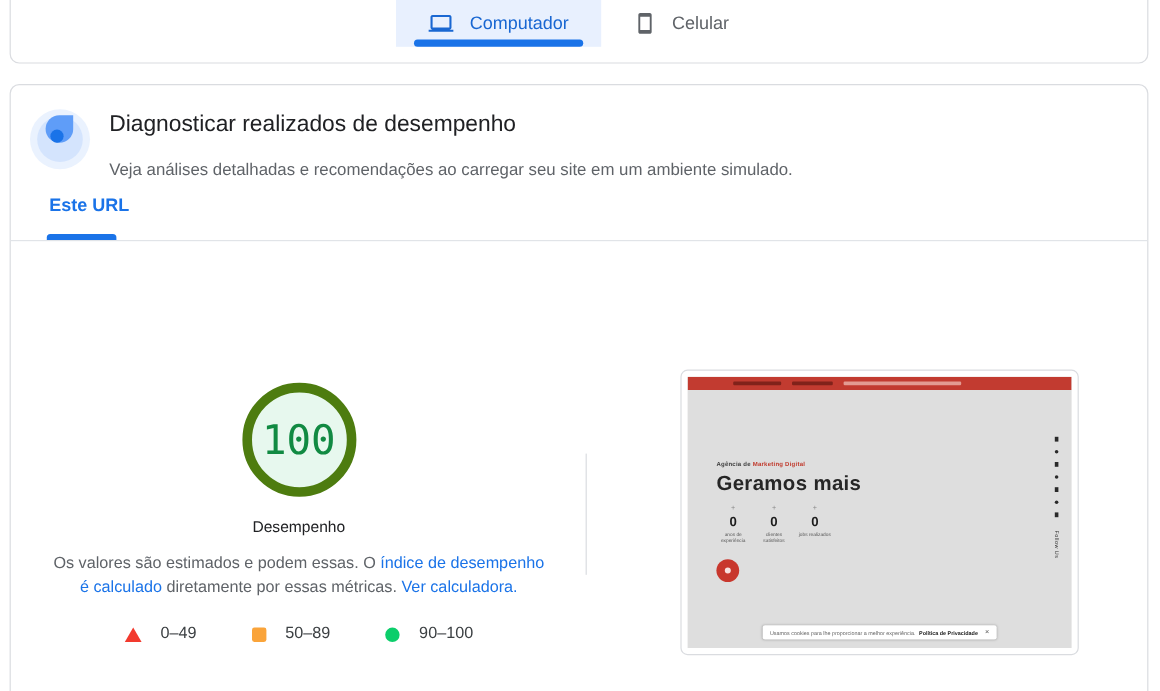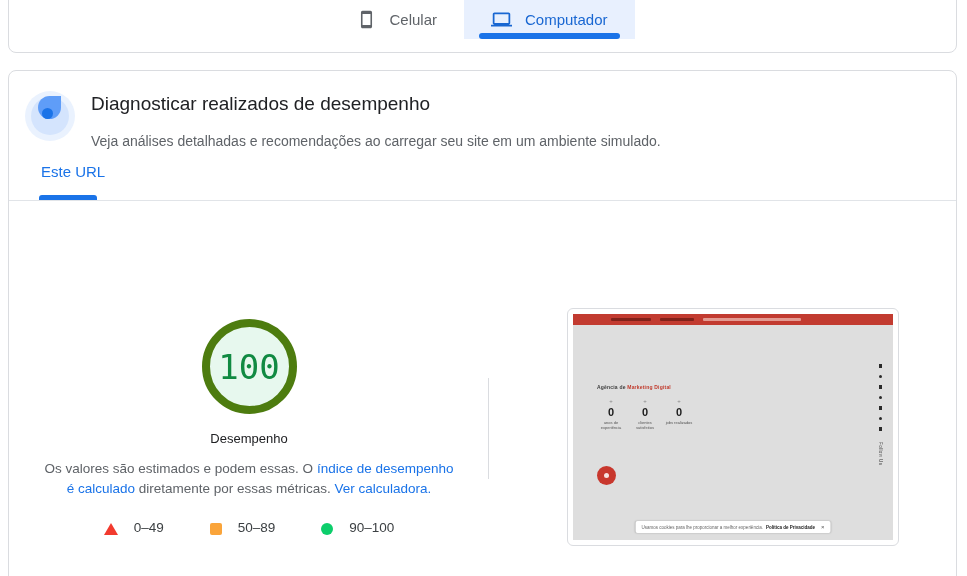--- a/index.html
+++ b/index.html
@@ -24,21 +24,21 @@
   .header { position:absolute; top:20px; left:16px; display:flex; gap:16px; align-items:flex-start; }
   .logo { width:50px; height:50px; position:relative; flex:0 0 50px; }
   .logo .c1 { position:absolute; inset:0; border-radius:50%; background:#eaf2fe; }
   .logo .c2 { position:absolute; left:6px; top:6px; width:38px; height:38px; border-radius:50%; background:#d4e4fd; }
   .logo .needle { position:absolute; left:13px; top:5px; width:23px; height:23px;
     background:#5f9df8; border-radius:50% 0 50% 50%; }
   .logo .dot { position:absolute; left:17px; top:17px; width:11px; height:11px; border-radius:50%; background:#1a73e8; }
   .hd-title { font-size:19px; color:#202124; margin-top:2px; }
   .hd-sub { font-size:14px; color:#5f6368; margin-top:18px; }
 
-  .url-tab { position:absolute; top:92px; left:32px; font-size:15px; font-weight:400; color:#1a73e8; cursor:pointer; }
+  .url-tab { position:absolute; top:92px; left:32px; font-size:15px; font-weight:700; color:#1a73e8; cursor:pointer; }
   .url-tab-ind { position:absolute; top:124px; left:30px; width:58px; height:5px; background:#1a73e8; border-radius:3px 3px 0 0; }
   .tabs-sep { position:absolute; top:129px; left:0; width:100%; border-top:1px solid #e1e4e8; }
 
   .url-row { position:absolute; top:133px; left:16px; right:16px; height:30px; background:#f6f7f8;
     border-radius:2px; display:flex; align-items:center; gap:12px; padding:0 12px; cursor:pointer; }
   .url-text { font-size:13.5px; color:#45494d; }
 
   
   .score-block { position:absolute; top:240px; left:0; width:480px; display:flex; flex-direction:column; align-items:center; }
   .gauge { width:95px; height:95px; border:8px solid #4d7c0f; border-radius:50%; background:#e7f8ee;
@@ -87,37 +87,37 @@
     border-radius:2px; box-shadow:0 0 2px rgba(0,0,0,.25); padding:3px 6px; white-space:nowrap;
     font-size:4.5px; color:#666; display:flex; align-items:center; gap:3px; }
   .cookie b { color:#1b1b1b; }
   .cookie .x { color:#555; font-size:6px; margin-left:3px; }
 </style>
 </head>
 <body>
 
 <div class="tabs-card">
   <div class="tabs-row">
-    <div class="dev-tab">
-      <span>
-        <svg width="19" height="19" viewBox="0 0 24 24" fill="#5f6368">
-            <path d="M17 1H7c-1.1 0-2 .9-2 2v18c0 1.1.9 2 2 2h10c1.1 0 2-.9 2-2V3c0-1.1-.9-2-2-2zm0 18H7V5h10v14z"></path>
-          </svg>
-      </span>
-      <span>Celular</span>
-    </div>
     <div class="dev-tab active">
       <span>
         <svg width="21" height="21" viewBox="0 0 24 24" fill="#1967d2">
             <path d="M20 18c1.1 0 1.99-.9 1.99-2L22 6c0-1.1-.9-2-2-2H4c-1.1 0-2 .9-2 2v10c0 1.1.9 2 2 2H0v2h24v-2h-4zM4 6h16v10H4V6z"></path>
           </svg>
       </span>
       <span>Computador</span>
       <span class="ind"></span>
     </div>
+    <div class="dev-tab">
+      <span>
+        <svg width="19" height="19" viewBox="0 0 24 24" fill="#5f6368">
+            <path d="M17 1H7c-1.1 0-2 .9-2 2v18c0 1.1.9 2 2 2h10c1.1 0 2-.9 2-2V3c0-1.1-.9-2-2-2zm0 18H7V5h10v14z"></path>
+          </svg>
+      </span>
+      <span>Celular</span>
+    </div>
   </div>
 </div>
 
 <div class="main-card">
 
   <div class="header">
     <div class="logo">
       <div class="c1"></div>
         <div class="c2"></div>
         <div class="needle"></div>
@@ -161,20 +161,21 @@
   <div class="thumb">
     <div class="shot">
       <div class="shot-topbar">
         <span class="tb-strip tb-d1"></span>
         <span class="tb-strip tb-d2"></span>
         <span class="tb-strip tb-l1"></span>
       </div>
 
       <div class="hero">
         <div class="brand"><span>Agência de </span><span class="hl">Marketing Digital</span></div>
+        <div class="headline">Geramos mais</div>
         <div class="counters">
           <div class="counter">
             <span class="cnt-plus">+</span>
             <span class="cnt-val">0</span>
             <span class="cnt-label">anos de experiência</span>
           </div>
           <div class="counter">
             <span class="cnt-plus">+</span>
             <span class="cnt-val">0</span>
             <span class="cnt-label">clientes satisfeitos</span>

